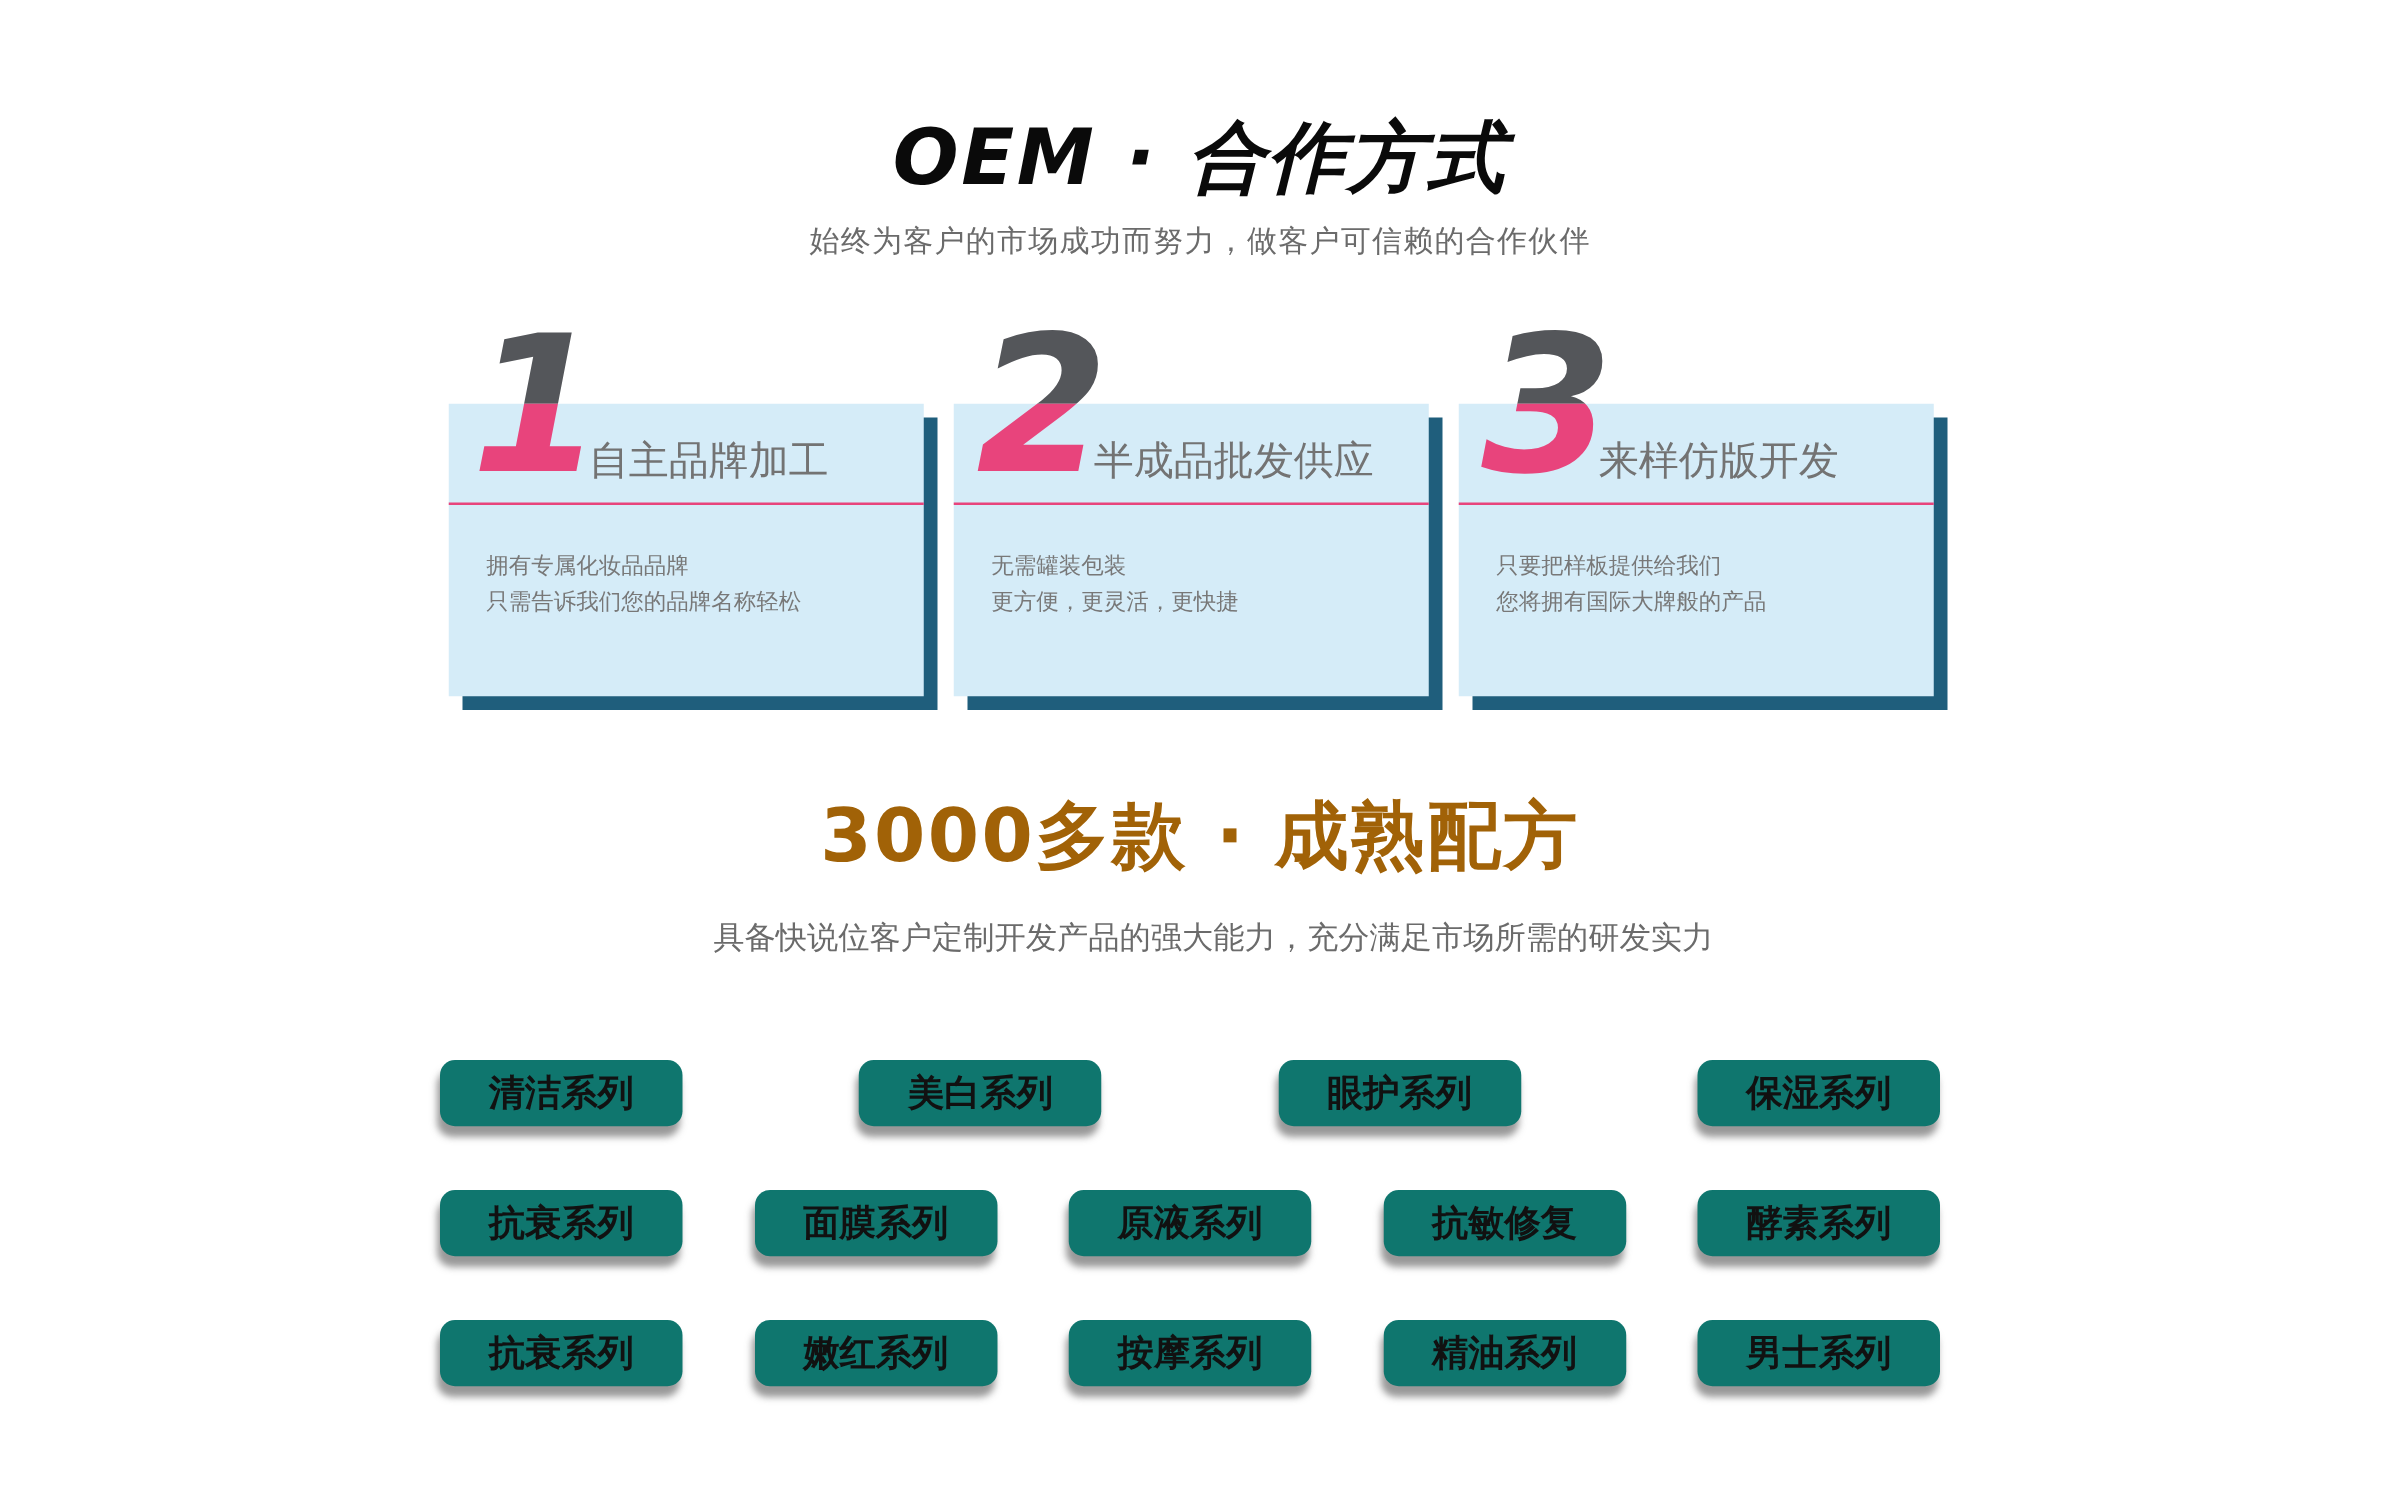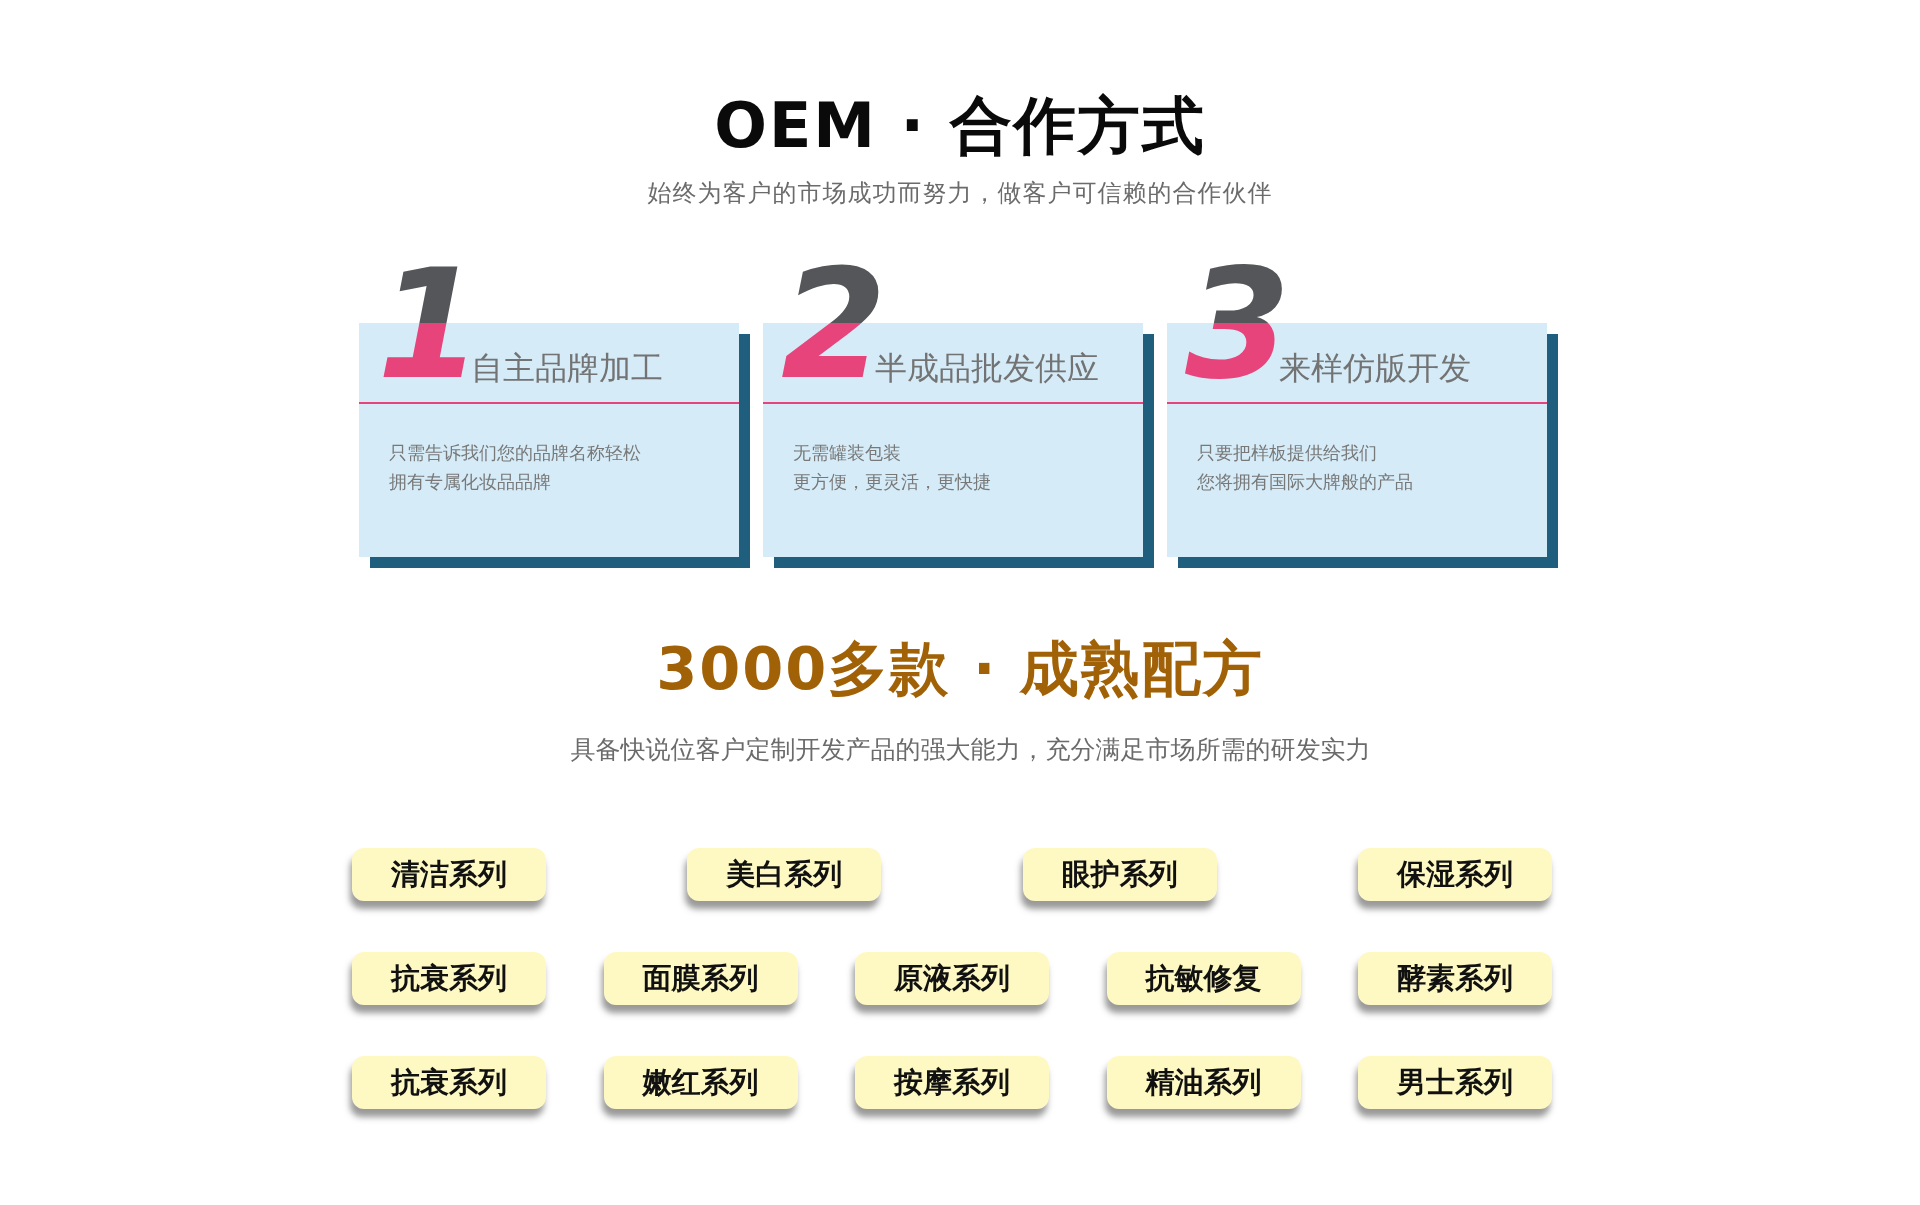--- a/index.html
+++ b/index.html
@@ -2,21 +2,21 @@
 <html><head>
 <meta charset="utf-8">
 <style>
   * { margin:0; padding:0; box-sizing:border-box; }
   html,body { width:1920px; height:1205px; background:#ffffff;
     font-family:"DejaVu Sans","Liberation Sans",sans-serif; }
   .stage { position:relative; width:1920px; height:1205px; overflow:hidden; background:#fff; }
 
   
   .main-title { position:absolute; top:84px; left:0; width:100%;
-    text-align:center; font-size:62px; font-weight:bold; color:#0a0a0a; letter-spacing:2px; }
+    text-align:center; font-size:62px; font-weight:bold; color:#0a0a0a; letter-spacing:2px;font-style:italic; }
   .main-subtitle { position:absolute; top:177px; left:0; width:100%;
     text-align:center; font-size:24px; color:#6b6b6b; letter-spacing:1px; }
 
   
   .cards-row { position:absolute; top:323px; left:359px; display:flex; gap:24px; }
   .coop-card { position:relative; width:380px; height:234px; background:#d5ecf8;
     box-shadow:11px 11px 0 0 #1f5e7c; }
   .card-number { position:absolute; top:-74px; left:12px; height:152px;
     font-size:152px; line-height:152px; font-weight:bold; font-style:italic;
     padding:0 28px 0 6px; pointer-events:none; }
@@ -33,21 +33,21 @@
 
   
   .formulas-title { position:absolute; top:630px; left:0; width:100%;
     text-align:center; font-size:59px; font-weight:bold; color:#a16207; letter-spacing:2px; }
   .formulas-subtitle { position:absolute; top:733px; left:0; width:100%;
     text-align:center; font-size:25px; color:#6b6b6b;padding-left:21px; }
 
   
   .series-grid { position:absolute; top:848px; left:352px; width:1200px; }
   .series-row { display:flex; justify-content:space-between; margin-bottom:51px; }
-  .series-chip { width:194px; height:53px; border-radius:12px; background:#fef9c3;
+  .series-chip { width:194px; height:53px; border-radius:12px; background:#0f766e;
     display:flex; align-items:center; justify-content:center;
     font-size:29px; font-weight:bold; color:#111;
     box-shadow:-2px 8px 6px rgba(70,70,70,0.55); cursor:pointer; }
 </style>
 </head>
 <body>
 
 <div class="stage">
 
   <div class="main-title">OEM · 合作方式</div>
@@ -56,22 +56,22 @@
   <div class="cards-row">
 
     <div class="coop-card">
       <div class="card-number">
         <span class="num num-top">1</span>
         <span class="num num-bottom">1</span>
       </div>
       <div class="card-title">自主品牌加工</div>
       <div class="card-divider"></div>
       <div class="card-desc">
+        <div>拥有专属化妆品品牌</div>
         <div>只需告诉我们您的品牌名称轻松</div>
-        <div>拥有专属化妆品品牌</div>
       </div>
     </div>
 
     <div class="coop-card">
       <div class="card-number">
         <span class="num num-top">2</span>
         <span class="num num-bottom">2</span>
       </div>
       <div class="card-title">半成品批发供应</div>
       <div class="card-divider"></div>

